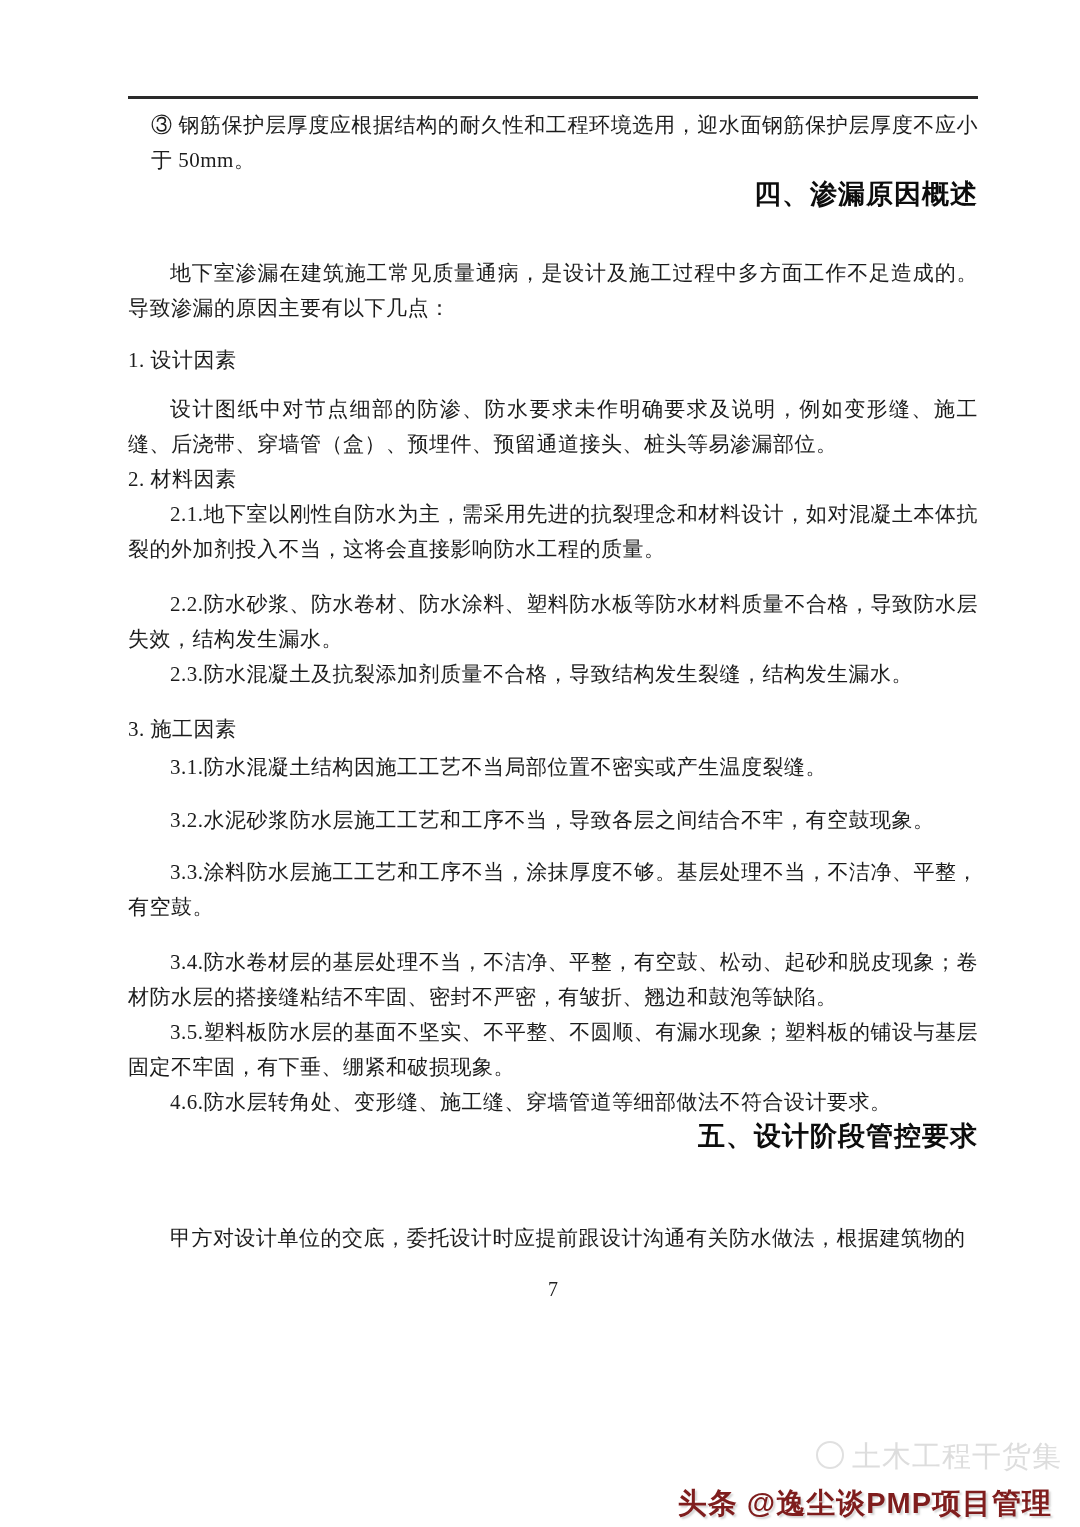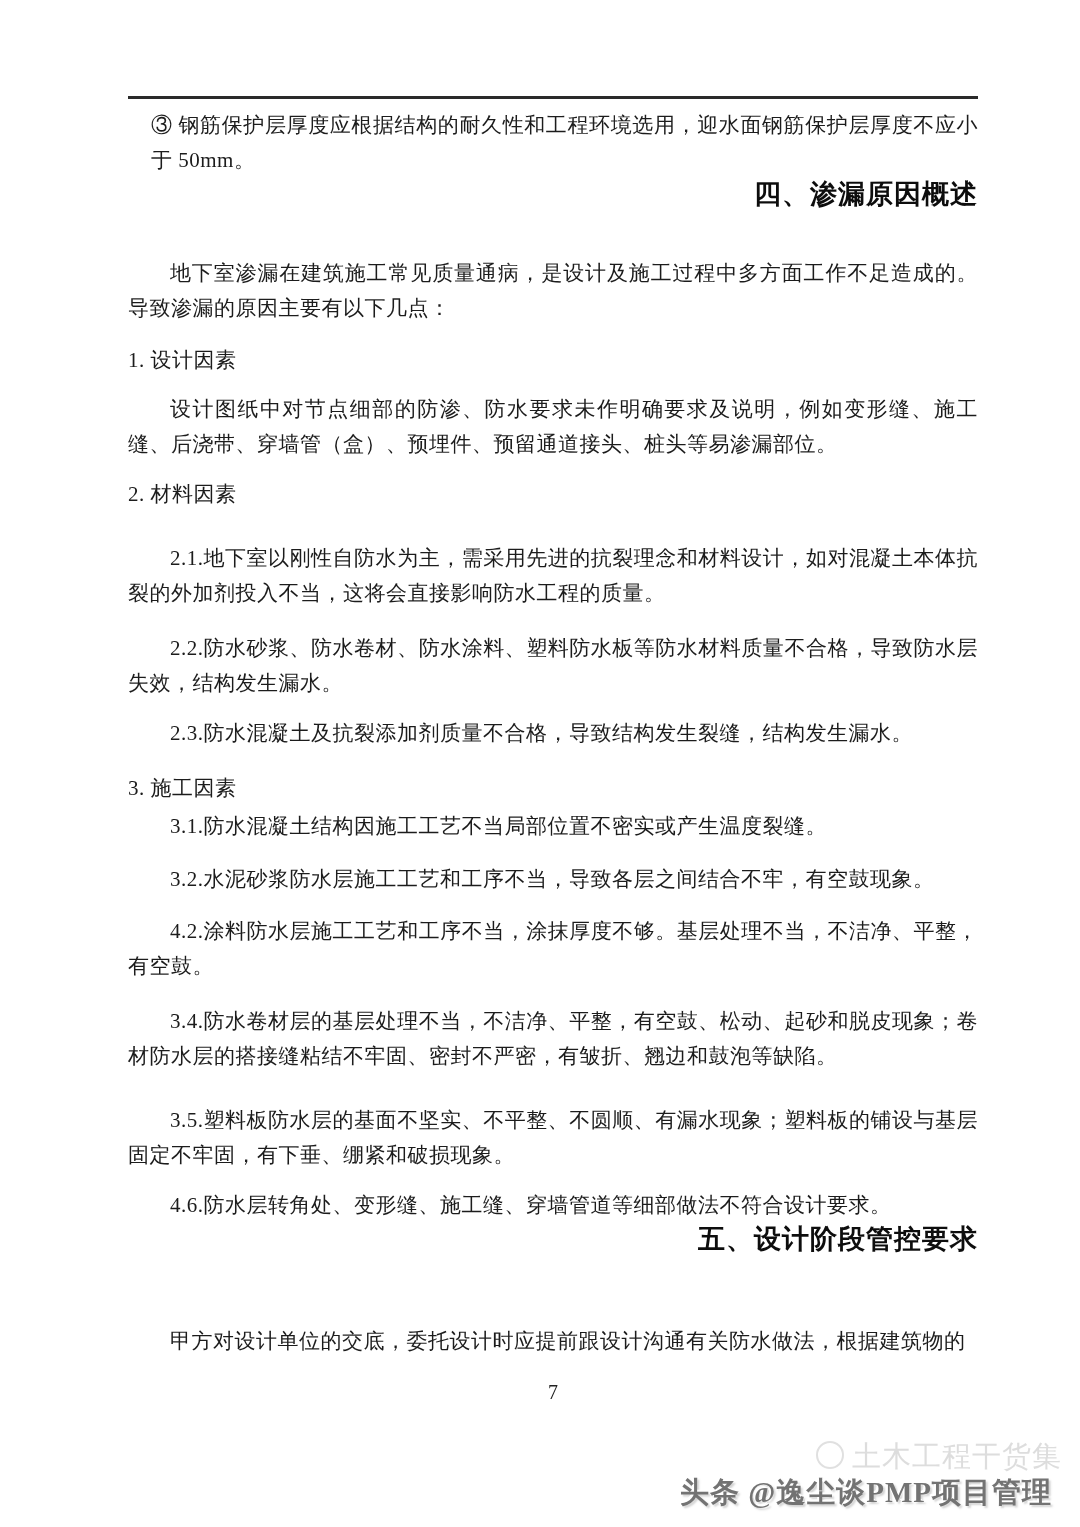--- a/index.html
+++ b/index.html
@@ -35,21 +35,21 @@
     margin:0;
     font-family:"Liberation Sans","DejaVu Sans",sans-serif;
     font-size:27px;
     font-weight:bold;
     line-height:33px;
     color:#0d0d0d;
     letter-spacing:1px;
     text-align:right;
   }
   .mt9{margin-top:9px}   .mt13{margin-top:3px} .mt14{margin-top:14px}
-  .mt15{margin-top:15px} .mt16{margin-top:29px} .mt17{margin-top:17px}
+  .mt15{margin-top:0} .mt16{margin-top:0} .mt17{margin-top:17px}
   .mt18{margin-top:18px} .mt20{margin-top:20px} .mt40{margin-top:40px}
   .mt45{margin-top:45px} .mt46{margin-top:68px} .mt58{margin-top:58px}
   .page-num{
     margin-top:16px;
     font-size:20px;
     text-align:center;
     letter-spacing:0;
     color:#222;
   }
   
@@ -67,27 +67,27 @@
   .wm-ghost .ring{
     display:inline-block;
     width:24px;height:24px;
     border:2px solid #cccccc;
     border-radius:50%;
     margin-right:8px;
     vertical-align:-3px;
   }
   .wm-main{
     position:absolute;
-    right:28px;bottom:14px;
+    right:28px;bottom:3px;
     z-index:2;
     white-space:nowrap;
-    font-family:Liberation Serif, serif;
+    font-family:Liberation Sans, sans-serif;
     font-size:29px;
     font-weight:bold;
-    color:#737373;
+    color:#7f1d1d;
     letter-spacing:1px;
     text-shadow:-2px -2px 0 #ffffff, -1px -1px 0 #ffffff, 2px 2px 2px rgba(130,130,130,0.35);
   }
 </style>
 </head>
 <body>
 
 <div class="page">
   <div class="content">
 
@@ -110,21 +110,21 @@
     <p class="para indent mt20">2.2.防水砂浆、防水卷材、防水涂料、塑料防水板等防水材料质量不合格，导致防水层失效，结构发生漏水。</p>
 
     <p class="para indent mt15">2.3.防水混凝土及抗裂添加剂质量不合格，导致结构发生裂缝，结构发生漏水。</p>
 
     <p class="para mt20">3. 施工因素</p>
 
     <p class="para indent mt13">3.1.防水混凝土结构因施工工艺不当局部位置不密实或产生温度裂缝。</p>
 
     <p class="para indent mt18">3.2.水泥砂浆防水层施工工艺和工序不当，导致各层之间结合不牢，有空鼓现象。</p>
 
-    <p class="para indent mt17">4.2.涂料防水层施工工艺和工序不当，涂抹厚度不够。基层处理不当，不洁净、平整，有空鼓。</p>
+    <p class="para indent mt17">3.3.涂料防水层施工工艺和工序不当，涂抹厚度不够。基层处理不当，不洁净、平整，有空鼓。</p>
 
     <p class="para indent mt20">3.4.防水卷材层的基层处理不当，不洁净、平整，有空鼓、松动、起砂和脱皮现象；卷材防水层的搭接缝粘结不牢固、密封不严密，有皱折、翘边和鼓泡等缺陷。</p>
 
     <p class="para indent mt16">3.5.塑料板防水层的基面不坚实、不平整、不圆顺、有漏水现象；塑料板的铺设与基层固定不牢固，有下垂、绷紧和破损现象。</p>
 
     <p class="para indent mt15">4.6.防水层转角处、变形缝、施工缝、穿墙管道等细部做法不符合设计要求。</p>
 
     <h2 class="sec mt40">五、设计阶段管控要求</h2>
 
     <p class="para indent mt46">甲方对设计单位的交底，委托设计时应提前跟设计沟通有关防水做法，根据建筑物的</p>

